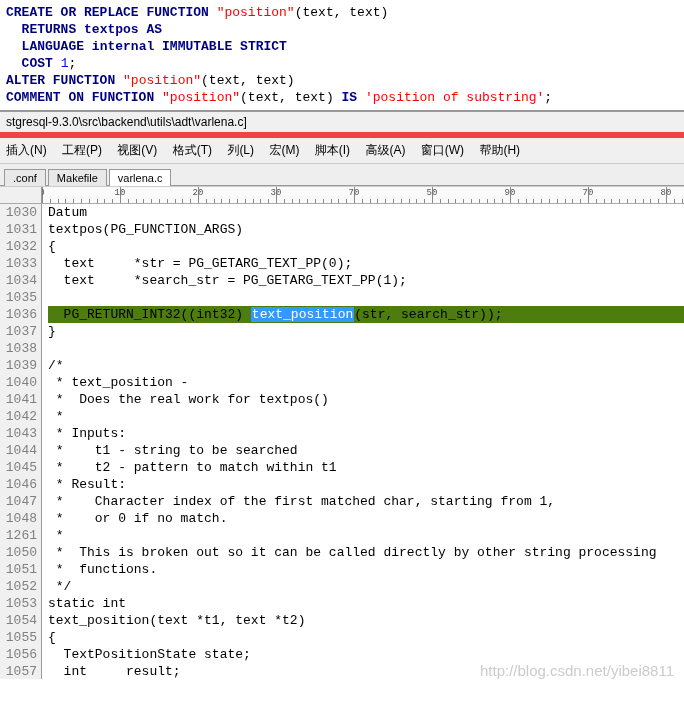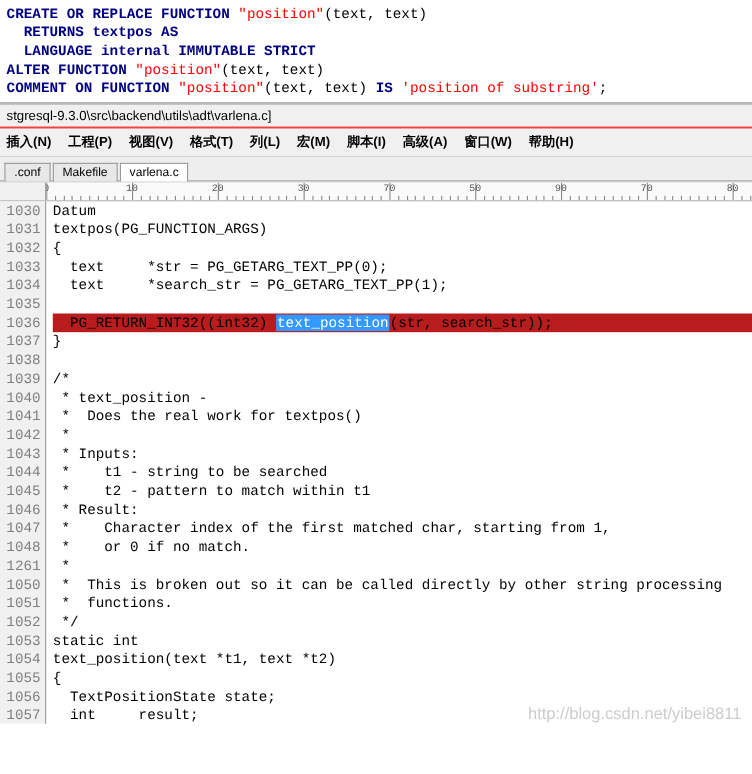--- a/index.html
+++ b/index.html
@@ -6,51 +6,52 @@
 body { font-family: "Courier New", monospace; font-size: 13px; background: #fff; width: 684px; }
 .sql-pane { padding: 4px 6px; background: #fff; border-bottom: 1px solid #999; }
 .sql-line { white-space: pre; line-height: 17px; font-family: Liberation Mono, monospace; }
 .kw { color: #000080; font-weight: bold; }
 .str { color: #ff0000; }
 .num { color: #0000ff; }
 .ident { color: #000; }
 .hl-sel { background: #3399ff; color: #fff; padding: 0 1px; }
 .str-red { color: #ff0000; }
 
-.path-bar { background: #f0f0f0; padding: 3px 6px; font-family: Tahoma, sans-serif; font-size: 12px; border-top: 1px solid #999; border-bottom: 2px solid #ef4444; }
+.path-bar { background: #f0f0f0; padding: 3px 6px; font-family: Tahoma, sans-serif; font-size: 12px; border-top: 1px solid #999; border-bottom: 6px solid #ef4444; }
 .menu-bar { background: #f0f0f0; padding: 4px 6px; font-family: "Microsoft YaHei", Tahoma, sans-serif; font-size: 12px; border-bottom: 1px solid #ccc; }
-.menu-item { display: inline-block; margin-right: 12px; cursor: default; font-weight: bold; }
+.menu-item { display: inline-block; margin-right: 12px; cursor: default; }
 
 .tab-bar { background: #eee; border-bottom: 1px solid #999; padding-left: 4px; display: flex; align-items: flex-end; height: 22px; font-family: Tahoma, sans-serif; font-size: 11px; }
 .tab { border: 1px solid #999; border-bottom: none; padding: 2px 8px; margin-right: 2px; background: #e8e8e8; position: relative; top: 1px; }
 .tab.active { background: #fff; }
 
 .editor-wrap { display: flex; }
 .ruler-row { display: flex; border-top: 1px solid #ccc; border-bottom: 1px solid #aaa; height: 18px; }
 .ruler-gutter { width: 42px; background: #f0f0f0; border-right: 1px solid #999; }
 .ruler { flex: 1; position: relative; font-size: 9px; color: #555; overflow: hidden; background: #fafafa; }
 .ruler-tick { position: absolute; top: 0; height: 100%; border-left: 1px solid #888; }
 .ruler-tick.small { height: 5px; top: 12px; }
 .ruler-label { position: absolute; top: 1px; transform: translateX(-50%); }
 
 .gutter { width: 42px; background: #f0f0f0; border-right: 1px solid #999; text-align: right; padding-right: 4px; color: #808080; line-height: 17px; font-family: "Courier New", monospace; font-size: 13px; }
 .code-area { flex: 1; padding-left: 6px; line-height: 17px; white-space: pre; font-family: "Courier New", monospace; font-size: 13px; overflow-x: hidden; }
 .code-row { height: 17px; }
-.code-row.hl { background: #b91c1c; }
+.code-row.hl { background: #4d7c0f; }
 .fn-hl { background: #3399ff; color: #fff; padding: 0 1px; }
 
 .watermark { position: relative; text-align: right; color: #ccc; font-family: Tahoma, sans-serif; font-size: 15px; padding-right: 10px; margin-top: -18px; pointer-events: none; }
 </style>
 </head>
 <body>
 
 <div class="sql-pane">
   <div class="sql-line"><span class="kw">CREATE OR REPLACE FUNCTION</span> <span class="str">"position"</span><span class="ident">(text, text)</span></div>
   <div class="sql-line"><span class="kw">  RETURNS</span> <span class="kw">textpos</span> <span class="kw">AS</span></div>
   <div class="sql-line"><span class="kw">  LANGUAGE</span> <span class="kw">internal</span> <span class="kw">IMMUTABLE STRICT</span></div>
+  <div class="sql-line"><span class="kw">  COST</span> <span class="num">1</span><span>;</span></div>
   <div class="sql-line"><span class="kw">ALTER FUNCTION</span> <span class="str">"position"</span><span>(text, text)</span></div>
   <div class="sql-line"><span class="kw">COMMENT ON FUNCTION</span> <span class="str">"position"</span><span>(text, text)</span> <span class="kw">IS</span> <span class="str-red">'position of substring'</span><span>;</span></div>
 </div>
 
 <div class="path-bar"><span>stgresql-9.3.0\src\backend\utils\adt\varlena.c]</span></div>
 
 <div class="menu-bar">
   <span class="menu-item">插入(N)</span>
   <span class="menu-item">工程(P)</span>
   <span class="menu-item">视图(V)</span>

